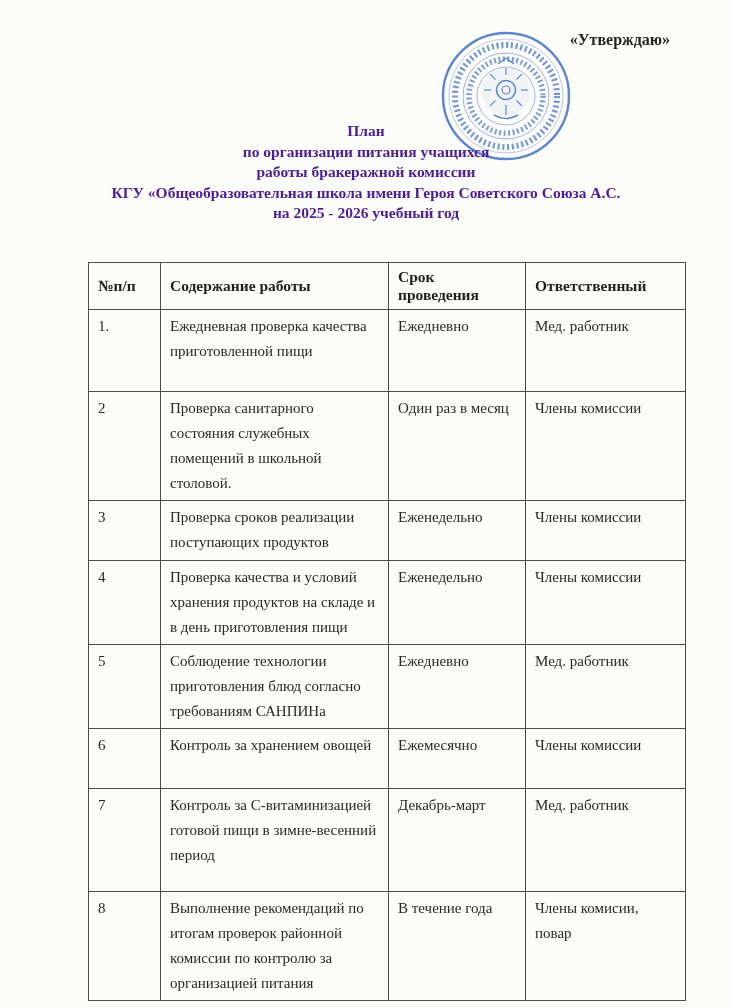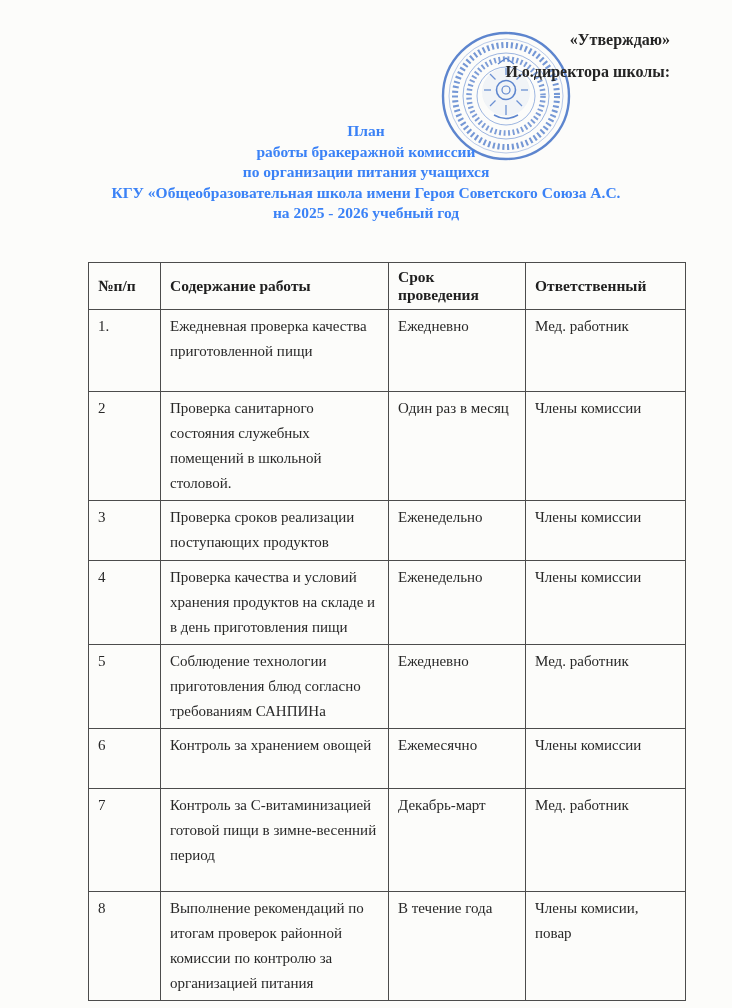--- a/index.html
+++ b/index.html
@@ -29,21 +29,21 @@
   .approval .line2{margin-bottom:14px;font-weight:600;}
   .sig-row{position:relative;display:flex;justify-content:flex-end;align-items:flex-end;height:26px;}
   .sig-line{display:inline-block;width:84px;border-bottom:1.3px solid #2a2a2a;height:20px;margin-right:2px;}
   .sig-name{font-weight:600;}
   .sig-ink{position:absolute;right:96px;bottom:-6px;width:104px;height:58px;z-index:3;}
 
   
   .title{
     position:absolute;left:36px;top:121px;width:660px;z-index:2;
     text-align:center;font-weight:700;font-size:15.5px;line-height:20.5px;
-    color:#3b82f6;
+    color:#4c1d95;
   }
 
   
   table.plan{
     position:absolute;left:88px;top:262px;width:597px;z-index:2;
     border-collapse:collapse;table-layout:fixed;
     font-size:15px;color:#282828;
   }
   table.plan th, table.plan td{
     border:1px solid #4c4c4c;
@@ -90,27 +90,26 @@
         <line x1="65.5" y1="80.5" x2="60" y2="86"></line>
         <line x1="86.5" y1="80.5" x2="92" y2="86"></line>
       </g>
       <path d="M64 95 Q76 102 88 95" stroke-width="1.5"></path>
       <path d="M68 44 L76 38 L84 44" stroke-width="1.4"></path>
     </g>
   </svg>
 
   <div class="approval">
     <div class="line1">«Утверждаю»</div>
-    <div class="line2">И.о.директора школы:</div>
   </div>
 
   <div class="title">
     <div>План</div>
+    <div>по организации питания учащихся</div>
     <div>работы бракеражной комиссии</div>
-    <div>по организации питания учащихся</div>
     <div>КГУ «Общеобразовательная школа имени Героя Советского Союза А.С.</div>
     <div>на 2025 - 2026 учебный год</div>
   </div>
 
   <table class="plan">
     <colgroup>
       <col class="c-num">
         <col class="c-content">
         <col class="c-term">
         <col class="c-resp">

